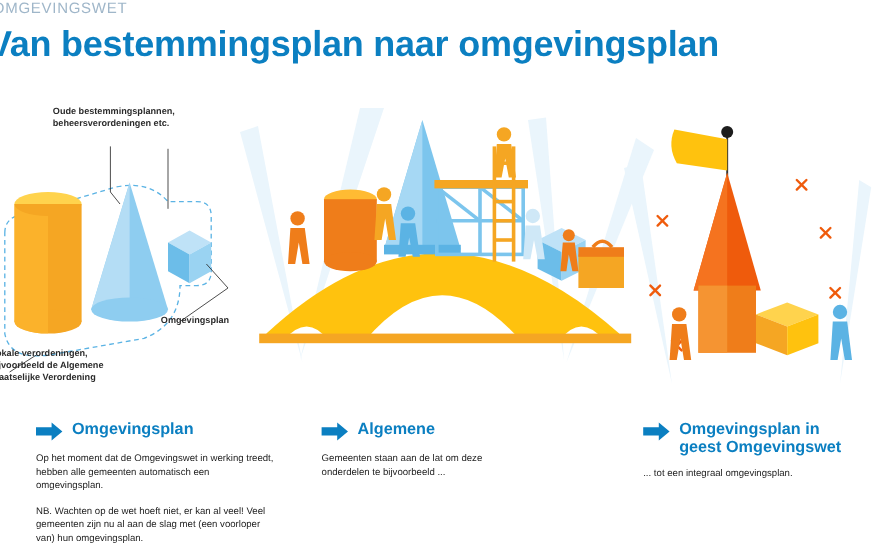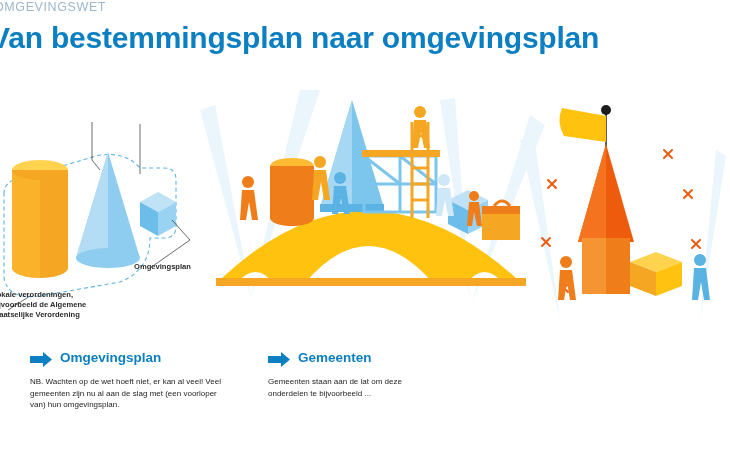--- a/index.html
+++ b/index.html
@@ -140,20 +140,24 @@
     </g>
   </svg>
 
   <svg class="abs" style="left:0px; top:100px;" width="215" height="230" viewBox="0 0 215 230">
     <path d="M92 22 L92 60 L100 70" fill="none" stroke="#2b2b2b" stroke-width="0.7"></path>
     <path d="M140 24 L140 74" fill="none" stroke="#2b2b2b" stroke-width="0.7"></path>
     <path d="M172 120 L190 140 L150 168" fill="none" stroke="#2b2b2b" stroke-width="0.7"></path>
     <path d="M8 210 L30 196" fill="none" stroke="#2b2b2b" stroke-width="0.7"></path>
   </svg>
 
+  <div class="callout" style="left:44px; top:88px; width:120px;">
+    <div>Oude bestemmingsplannen,</div>
+    <div>beheersverordeningen etc.</div>
+  </div>
 
 
   <div class="callout" style="left:134px; top:262px; width:90px;">
     <div>Omgevingsplan</div>
   </div>
 
   <div class="callout" style="left:-8px; top:290px; width:108px;">
     <div>Lokale verordeningen,</div>
     <div>bijvoorbeeld de Algemene</div>
     <div>Plaatselijke Verordening</div>
@@ -286,32 +290,45 @@
   </svg>
 
   <div class="col col1">
     <div class="col-head">
       <svg class="arrow-icon" width="22" height="15" viewBox="0 0 22 15">
         <polygon points="0,4 13,4 13,0 22,7.5 13,15 13,11 0,11" fill="#0b7fc1"></polygon>
       </svg>
       <div class="col-title">Omgevingsplan</div>
     </div>
     <div class="col-body">
+      <p>Op het moment dat de Omgevingswet in werking treedt, hebben alle gemeenten automatisch een omgevingsplan.</p>
       <p>NB. Wachten op de wet hoeft niet, er kan al veel! Veel gemeenten zijn nu al aan de slag met (een voorloper van) hun omgevingsplan.</p>
     </div>
   </div>
 
   <div class="col col2">
     <div class="col-head">
       <svg class="arrow-icon" width="22" height="15" viewBox="0 0 22 15">
         <polygon points="0,4 13,4 13,0 22,7.5 13,15 13,11 0,11" fill="#0b7fc1"></polygon>
       </svg>
-      <div class="col-title">Gemeenten</div>
+      <div class="col-title">Algemene</div>
     </div>
     <div class="col-body">
       <p>Gemeenten staan aan de lat om deze onderdelen te bijvoorbeeld ...</p>
     </div>
   </div>
 
   <div class="col col3">
+    <div class="col-head">
+      <svg class="arrow-icon" width="22" height="15" viewBox="0 0 22 15">
+        <polygon points="0,4 13,4 13,0 22,7.5 13,15 13,11 0,11" fill="#0b7fc1"></polygon>
+      </svg>
+      <div class="col-title">
+        <div>Omgevingsplan in</div>
+        <div>geest Omgevingswet</div>
+      </div>
+    </div>
+    <div class="col-body">
+      <p>... tot een integraal omgevingsplan.</p>
+    </div>
   </div>
 
 </div>
 
 </body></html>

